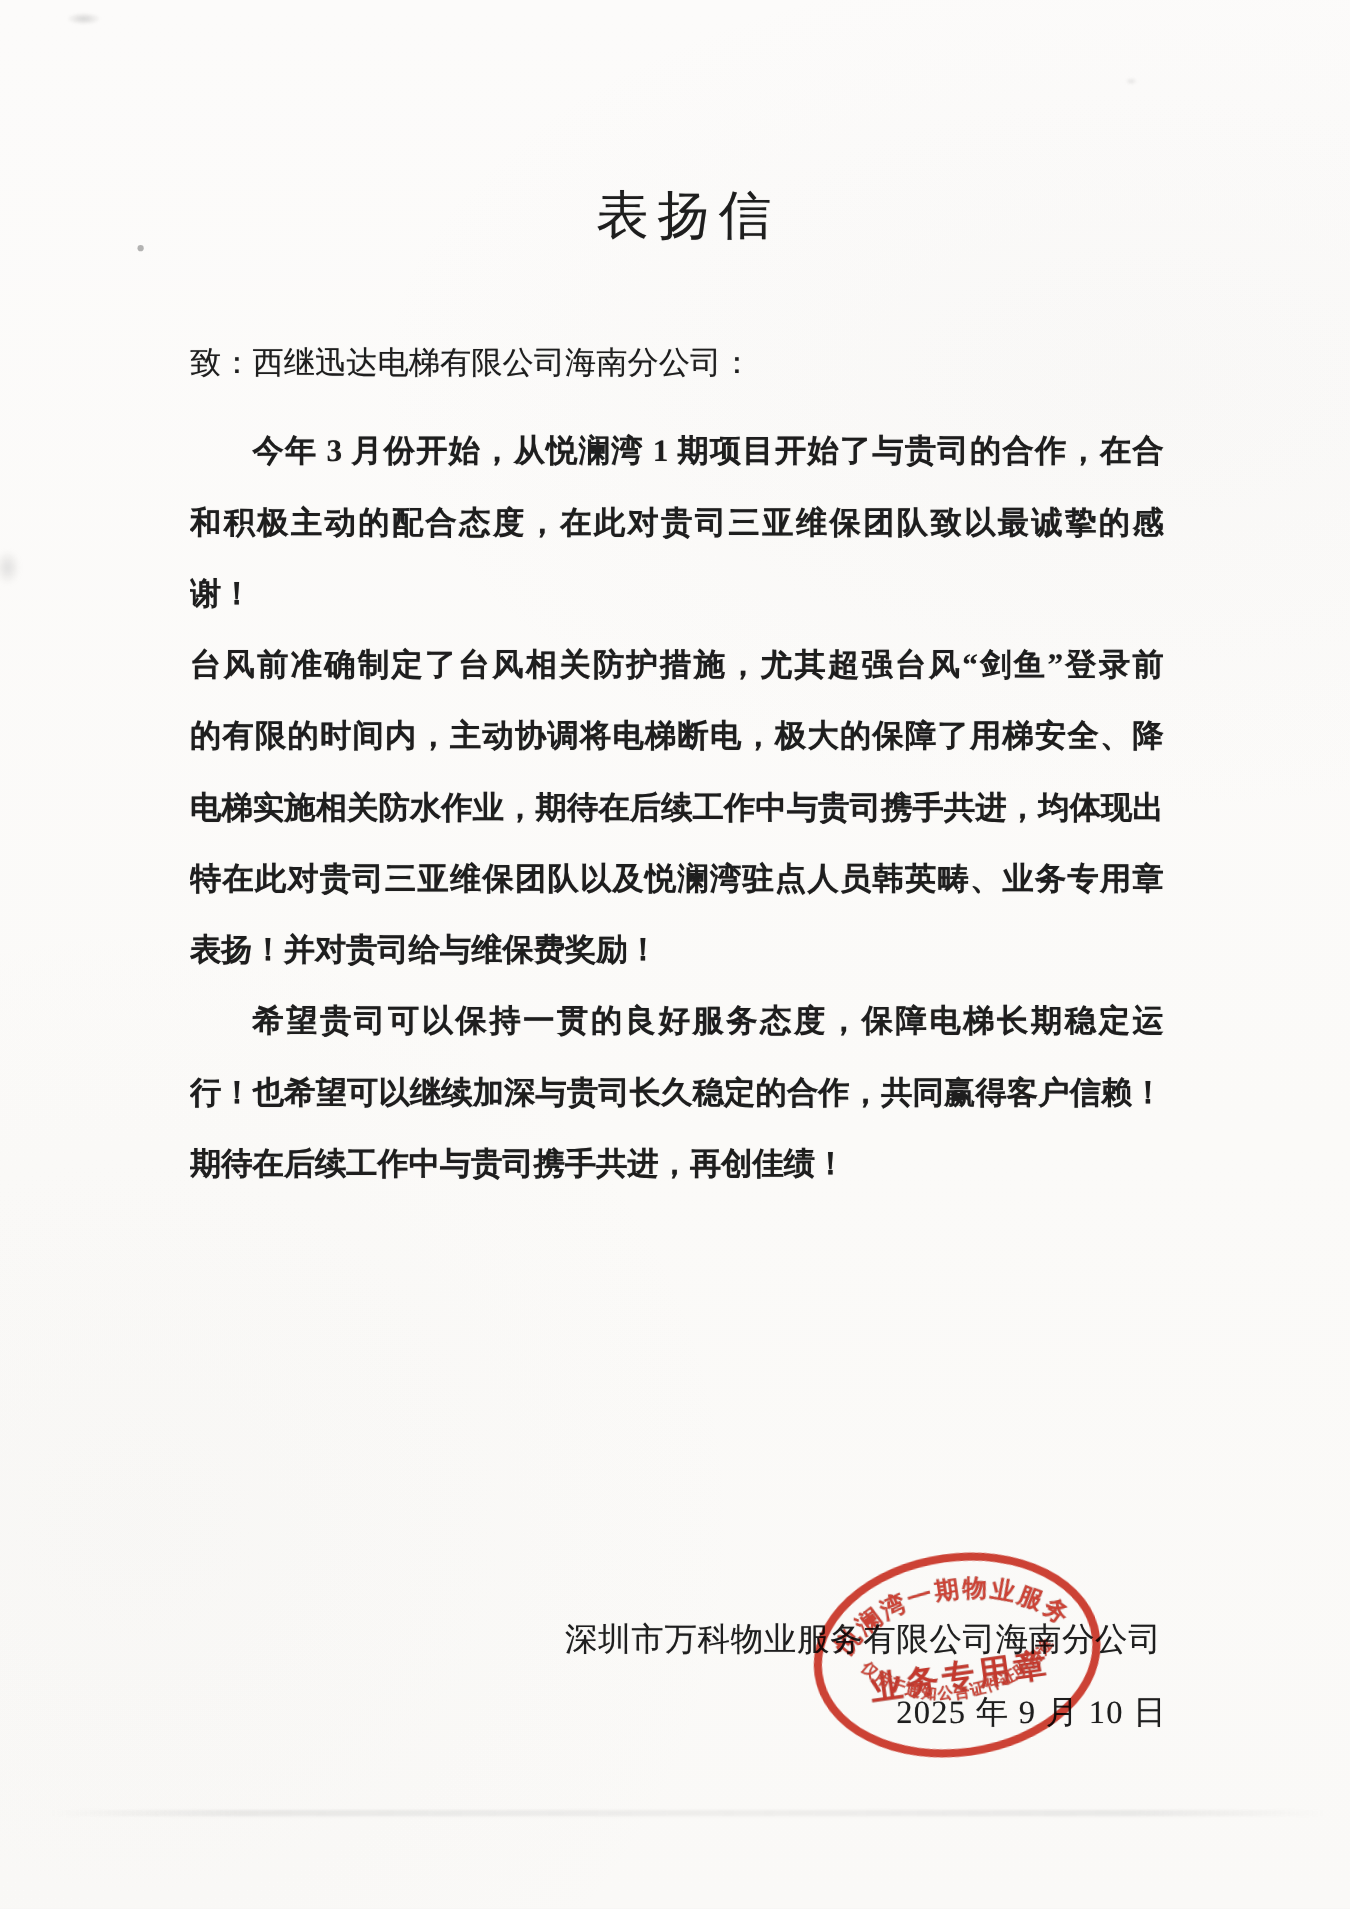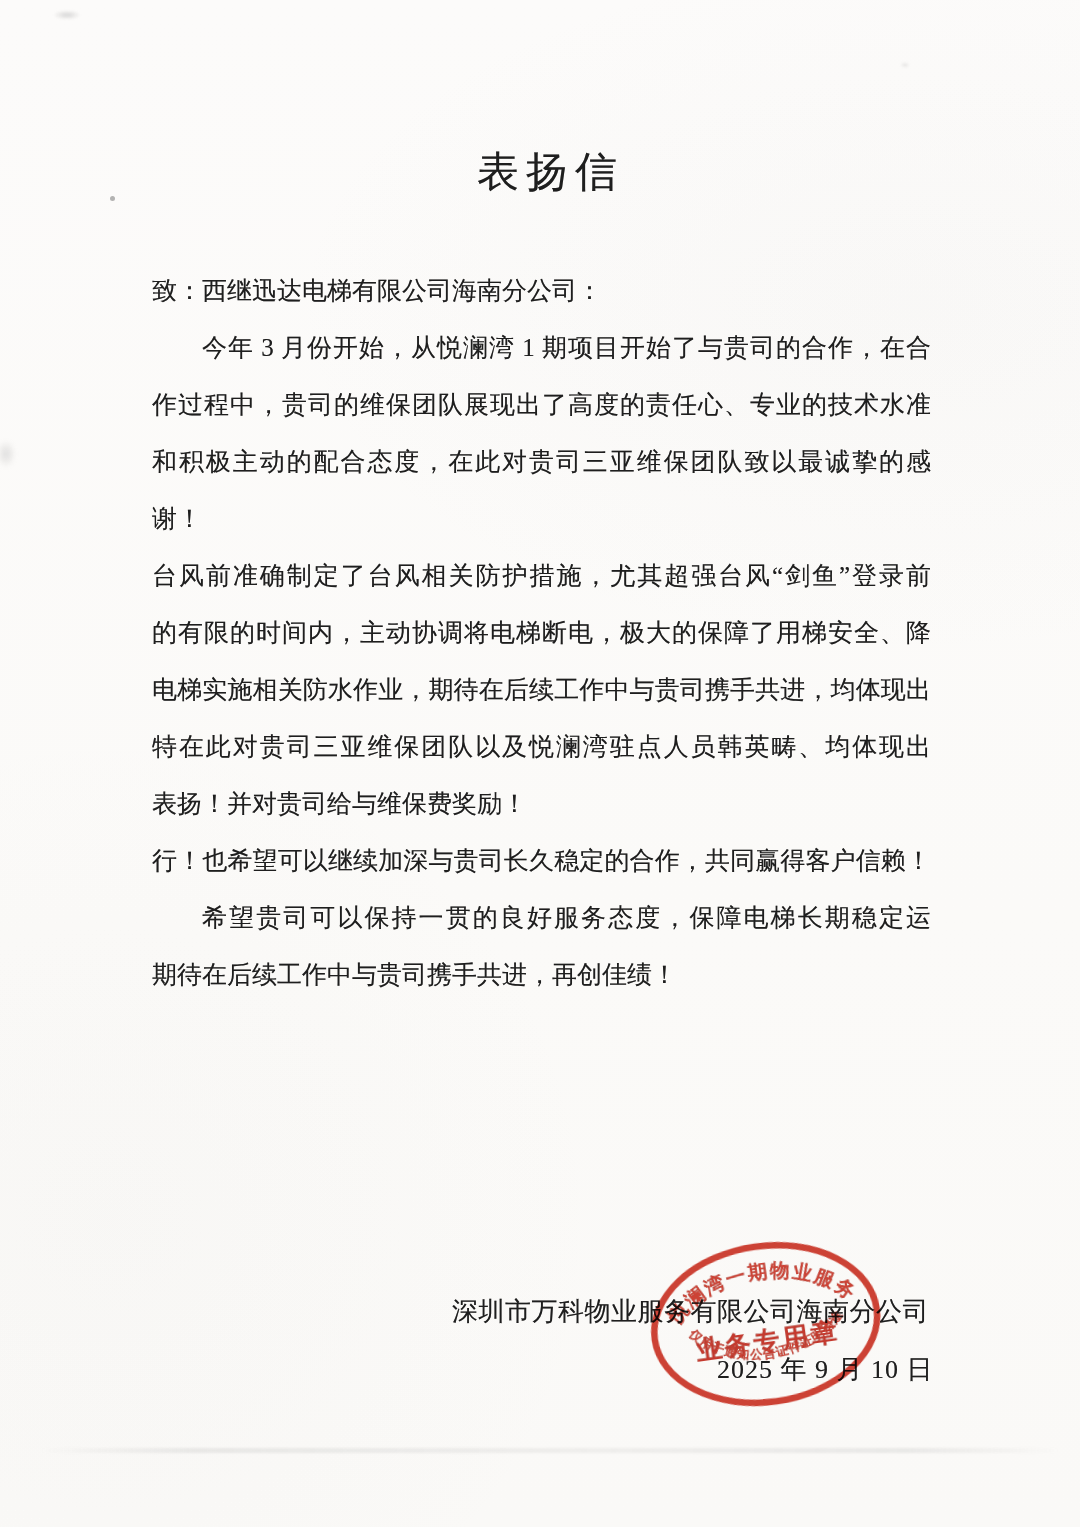--- a/index.html
+++ b/index.html
@@ -27,21 +27,21 @@
     font-weight:400;
     margin:0;
     padding-left:21px;
   }
   .salutation{
     position:absolute;top:262px;left:152px;width:779px;
     height:57px;line-height:57px;font-size:25px;
     white-space:nowrap;
   }
   .letter-body{
-    position:absolute;top:319px;left:152px;width:779px;
+    position:absolute;top:333px;left:152px;width:779px;font-weight:bold;
   }
   .line{
     height:57px;line-height:57px;font-size:25px;
     overflow:hidden;
   }
   .line.fill{
     text-align:justify;
     text-align-last:justify;
     -moz-text-align-last:justify;
   }
@@ -83,30 +83,29 @@
 <body>
 
 <div class="page">
 
   <h1 class="doc-title">表扬信</h1>
 
   <div class="salutation">致：西继迅达电梯有限公司海南分公司：</div>
 
   <div class="letter-body">
       <div class="line indent fill">今年 3 月份开始，从悦澜湾 1 期项目开始了与贵司的合作，在合</div>
-      <div class="line fill">作过程中，贵司的维保团队展现出了高度的责任心、专业的技术水准</div>
       <div class="line fill">和积极主动的配合态度，在此对贵司三亚维保团队致以最诚挚的感</div>
       <div class="line">谢！</div>
       <div class="line fill">台风前准确制定了台风相关防护措施，尤其超强台风“剑鱼”登录前</div>
       <div class="line fill">的有限的时间内，主动协调将电梯断电，极大的保障了用梯安全、降</div>
       <div class="line fill">电梯实施相关防水作业，期待在后续工作中与贵司携手共进，均体现出</div>
-      <div class="line fill">特在此对贵司三亚维保团队以及悦澜湾驻点人员韩英畴、均体现出</div>
+      <div class="line fill">特在此对贵司三亚维保团队以及悦澜湾驻点人员韩英畴、业务专用章</div>
       <div class="line">表扬！并对贵司给与维保费奖励！</div>
+      <div class="line indent fill">希望贵司可以保持一贯的良好服务态度，保障电梯长期稳定运</div>
       <div class="line fill">行！也希望可以继续加深与贵司长久稳定的合作，共同赢得客户信赖！</div>
-      <div class="line indent fill">希望贵司可以保持一贯的良好服务态度，保障电梯长期稳定运</div>
       <div class="line">期待在后续工作中与贵司携手共进，再创佳绩！</div>
     </div>
 
   <div class="sign-company">深圳市万科物业服务有限公司海南分公司</div>
   <div class="sign-date">2025 年 9 月 10 日</div>
 
   <svg class="stamp" viewBox="0 0 242 184" aria-hidden="true">
     <defs>
       <path id="arcTop" d="M 23 110 A 98 66 0 0 1 219 110" fill="none"></path>
       <path id="arcBottom" d="M 40 84 A 85 57 0 0 0 202 84" fill="none"></path>

